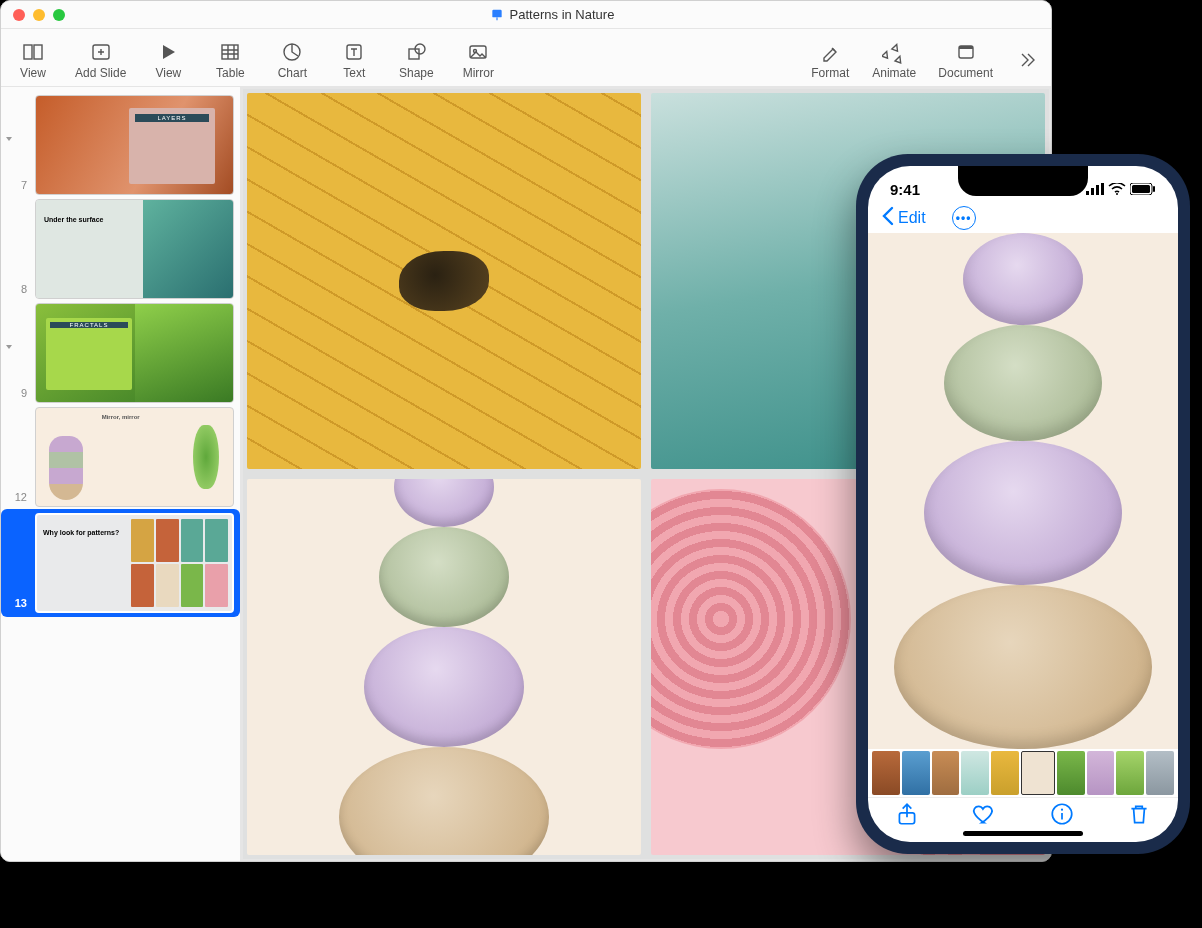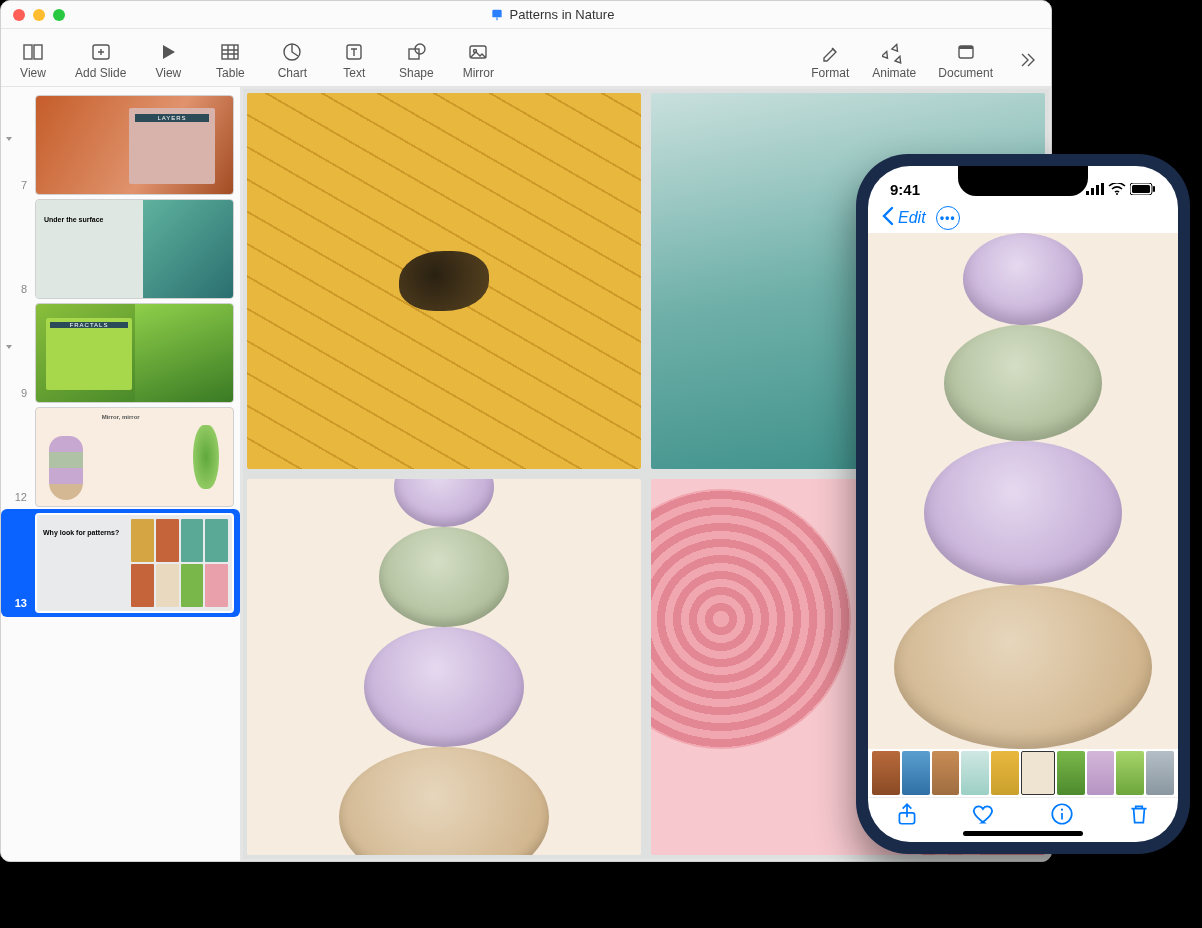--- a/index.html
+++ b/index.html
@@ -90,21 +90,21 @@
   .status { height:44px; display:flex; align-items:center; justify-content:space-between; padding:10px 22px 0; font-size:15px; font-weight:600; }
   .status-right { display:flex; align-items:center; gap:4px; }
   .sig, .wifi, .batt { display:inline-block; }
   .sig svg, .wifi svg, .batt svg { display:block; }
 
   .nav { height:40px; display:flex; align-items:center; padding:0 12px; }
   .nav .back { color:#007aff; }
   .nav .center{ flex:1; text-align:center; }
   .nav .center .t1{font-size:16px;font-weight:600;}
   .nav .center .t2{font-size:11px;color:#888;}
-  .nav .right{display:flex;align-items:center;gap:10px;font-style:italic;}
+  .nav .right{display:flex;align-items:center;gap:26px;}
   .nav .edit{color:#007aff;font-size:16px;}
   .nav .more{width:24px;height:24px;border:1.6px solid #007aff;border-radius:50%;display:flex;align-items:center;justify-content:center;color:#007aff;font-weight:800;font-size:12px;letter-spacing:1px;}
 
   .photo-main{flex:1;background:#f6ece0;display:flex;align-items:center;justify-content:center;}
   .strip{height:50px;display:flex;align-items:center;gap:2px;padding:2px 4px;}
   .strip .th{width:30px;height:44px;background:#ccc;border-radius:2px;}
   .strip .th.sel{width:36px;border:1.5px solid #333;}
 
   .tabbar{height:56px;border-top:1px solid #eee;display:flex;align-items:center;justify-content:space-around;padding-bottom:8px;}
   .tabbar svg{width:26px;height:26px;stroke:#007aff;fill:none;stroke-width:1.6;}

